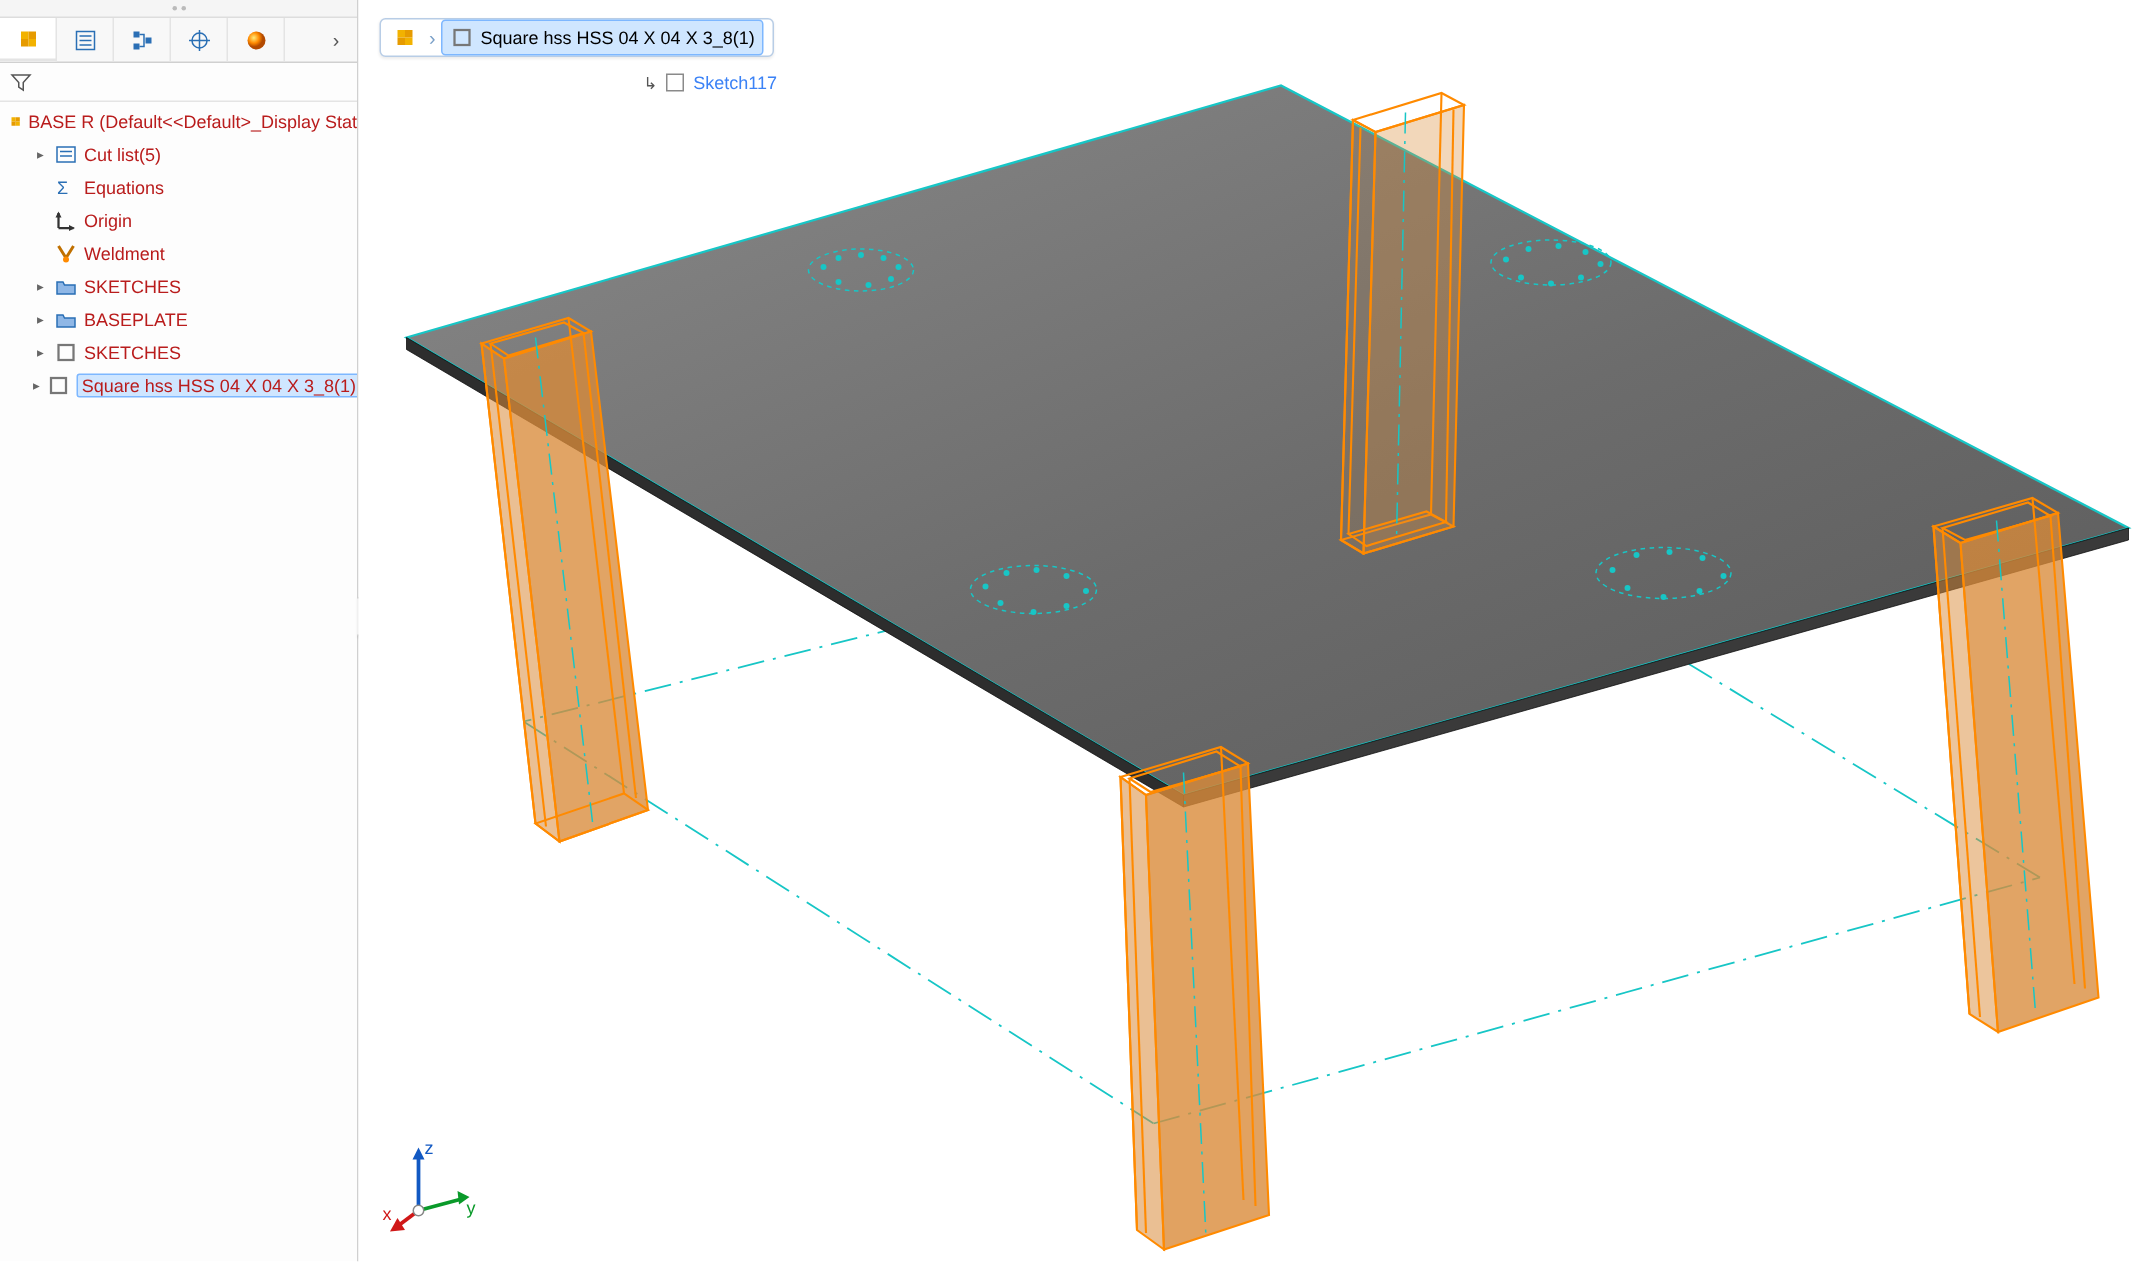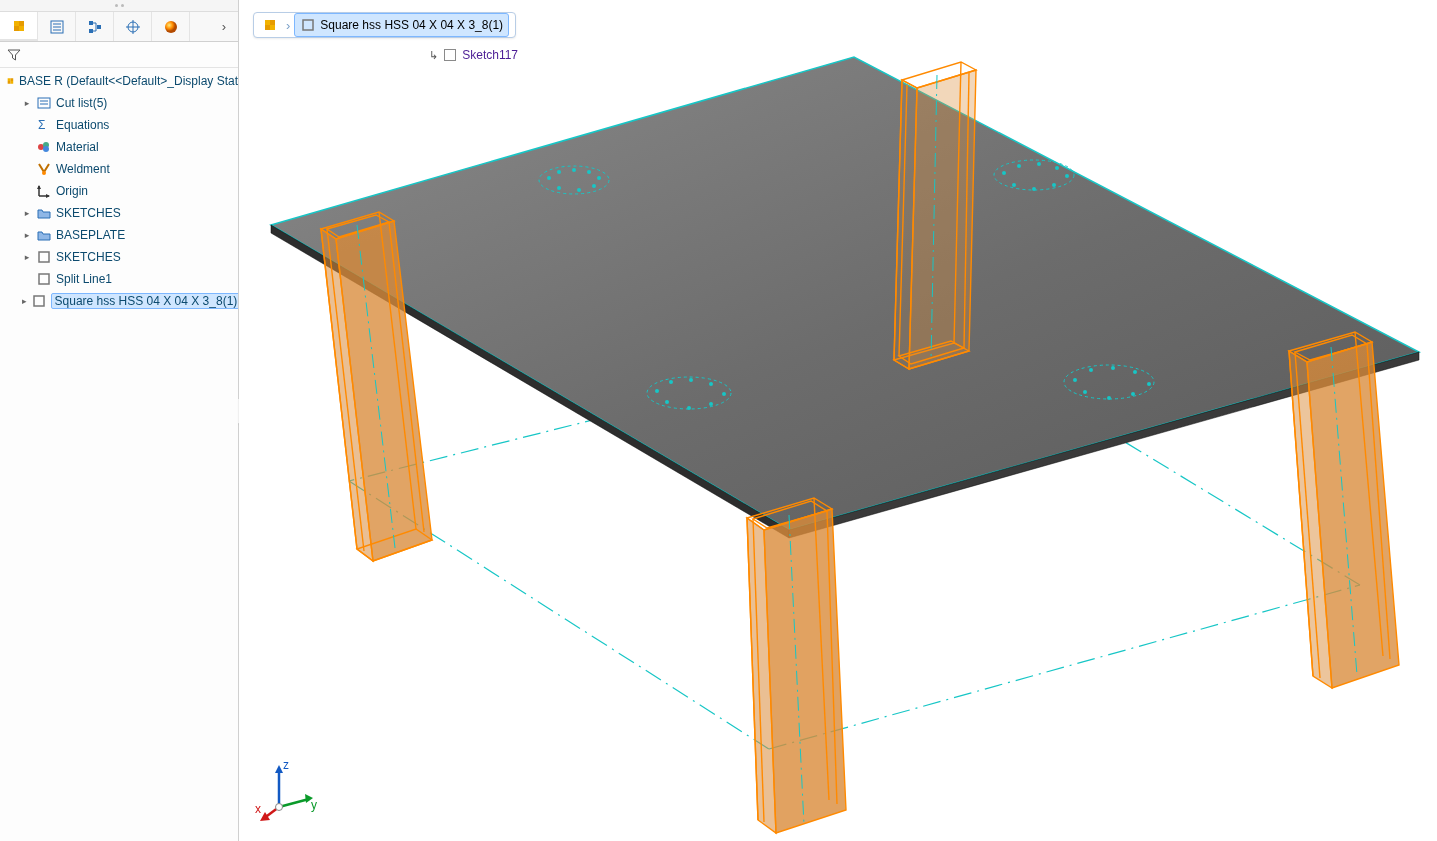--- a/index.html
+++ b/index.html
@@ -34,21 +34,21 @@
   }
   .treerow.selected .tlabel {
     background: #cfe6ff; border: 1px solid #7db7ff; padding: 0 3px; border-radius: 2px;
   }
   .treerow .expander {
     width: 10px; height: 10px; display:inline-flex; align-items:center; justify-content:center;
     color:#666; font-size:9px;
   }
   .treerow .icon { width:16px; height:16px; display:inline-flex; align-items:center; justify-content:center;}
   .indent1 { padding-left: 20px; }
-  .tlabel { color:#0c4a6e; }
+  .tlabel { color:#b91c1c; }
   .splitter-handle{
     position:absolute; right:-10px; top:398px; width:10px; height:26px;
     background:#f0f0f0; border:1px solid #cfcfcf; border-left:none;
     border-radius:0 3px 3px 0; box-shadow:1px 1px 2px rgba(0,0,0,.15);
   }
 
   
   .viewport { flex:1; position:relative; background:#ffffff; overflow:hidden;}
   .breadcrumb {
     position:absolute; top:12px; left:14px; height:26px;
@@ -63,21 +63,21 @@
   }
   .breadcrumb .crumb.sel{
     background:#cfe6ff; border:1px solid #7db7ff; border-radius:3px; padding:0 5px;
   }
   .subcrumb{
     position:absolute; top:44px; left:190px; height:22px;
     display:flex; align-items:center; gap:6px;
   }
   .subcrumb .arrowdown{ font-size:11px; color:#555;}
   .subcrumb .box{ display:inline-block; width:12px; height:12px; border:1.5px solid #8a8a8a; background:#fff;}
-  .subcrumb .txt{ color:#4c1d95;}
+  .subcrumb .txt{ color:#3b82f6;}
 
   
   .canvas3d{ position:absolute; inset:0; }
   .canvas3d svg{ width:100%; height:100%; }
 
   
   .triad{ position:absolute; left:16px; bottom:16px; width:70px; height:70px;}
   .triad svg{width:100%;height:100%;}
 
   
@@ -175,50 +175,39 @@
               <svg class="ic" viewBox="0 0 16 16">
                 <text x="2" y="12" font-size="11" fill="#2a6fb5">Σ</text>
               </svg>
             </span>
             <span class="tlabel">Equations</span>
           </div>
           <div class="treerow indent1">
             <span class="expander"></span>
             <span class="icon">
               <svg class="ic" viewBox="0 0 16 16">
-                <circle cx="5" cy="8" r="3" fill="#d44"></circle>
-                <circle cx="10" cy="6" r="3" fill="#4a8"></circle>
-                <circle cx="10" cy="10" r="3" fill="#48d"></circle>
-              </svg>
-            </span>
-            <span class="tlabel">Material <not specified=""></not></span>
-          </div>
-          <div class="treerow indent1">
-            <span class="expander"></span>
-            <span class="icon">
-              <svg class="ic" viewBox="0 0 16 16">
-                <path d="M3 3 L8 11 L13 3" fill="none" stroke="#c07000" stroke-width="2"></path>
-                <circle cx="8" cy="12" r="2" fill="#ff8a00"></circle>
-              </svg>
-            </span>
-            <span class="tlabel">Weldment</span>
-          </div>
-          <div class="treerow indent1">
-            <span class="expander"></span>
-            <span class="icon">
-              <svg class="ic" viewBox="0 0 16 16">
                 <line x1="3" y1="13" x2="3" y2="3" stroke="#333" stroke-width="1.5"></line>
                 <line x1="3" y1="13" x2="13" y2="13" stroke="#333" stroke-width="1.5"></line>
                 <polygon points="3,2 1,6 5,6" fill="#333"></polygon>
                 <polygon points="14,13 10,11 10,15" fill="#333"></polygon>
               </svg>
             </span>
             <span class="tlabel">Origin</span>
           </div>
           <div class="treerow indent1">
+            <span class="expander"></span>
+            <span class="icon">
+              <svg class="ic" viewBox="0 0 16 16">
+                <path d="M3 3 L8 11 L13 3" fill="none" stroke="#c07000" stroke-width="2"></path>
+                <circle cx="8" cy="12" r="2" fill="#ff8a00"></circle>
+              </svg>
+            </span>
+            <span class="tlabel">Weldment</span>
+          </div>
+          <div class="treerow indent1">
             <span class="expander">▸</span>
             <span class="icon">
               <svg class="ic" viewBox="0 0 16 16">
                 <path d="M2 5h4l1 2h7v6H2z" fill="#8fb7e6" stroke="#2a6fb5"></path>
               </svg>
             </span>
             <span class="tlabel">SKETCHES</span>
           </div>
           <div class="treerow indent1">
             <span class="expander">▸</span>
@@ -230,29 +219,20 @@
             <span class="tlabel">BASEPLATE</span>
           </div>
           <div class="treerow indent1">
             <span class="expander">▸</span>
             <span class="icon">
               <svg class="ic" viewBox="0 0 16 16">
                 <rect x="3" y="3" width="10" height="10" fill="none" stroke="#777" stroke-width="1.5"></rect>
               </svg>
             </span>
             <span class="tlabel">SKETCHES</span>
-          </div>
-          <div class="treerow indent1">
-            <span class="expander"></span>
-            <span class="icon">
-              <svg class="ic" viewBox="0 0 16 16">
-                <rect x="3" y="3" width="10" height="10" fill="none" stroke="#777" stroke-width="1.5"></rect>
-              </svg>
-            </span>
-            <span class="tlabel">Split Line1</span>
           </div>
           <div class="treerow indent1 selected">
             <span class="expander">▸</span>
             <span class="icon">
               <svg class="ic" viewBox="0 0 16 16">
                 <rect x="3" y="3" width="10" height="10" fill="none" stroke="#777" stroke-width="1.5"></rect>
               </svg>
             </span>
             <span class="tlabel">Square hss HSS 04 X 04 X 3_8(1)</span>
           </div>

